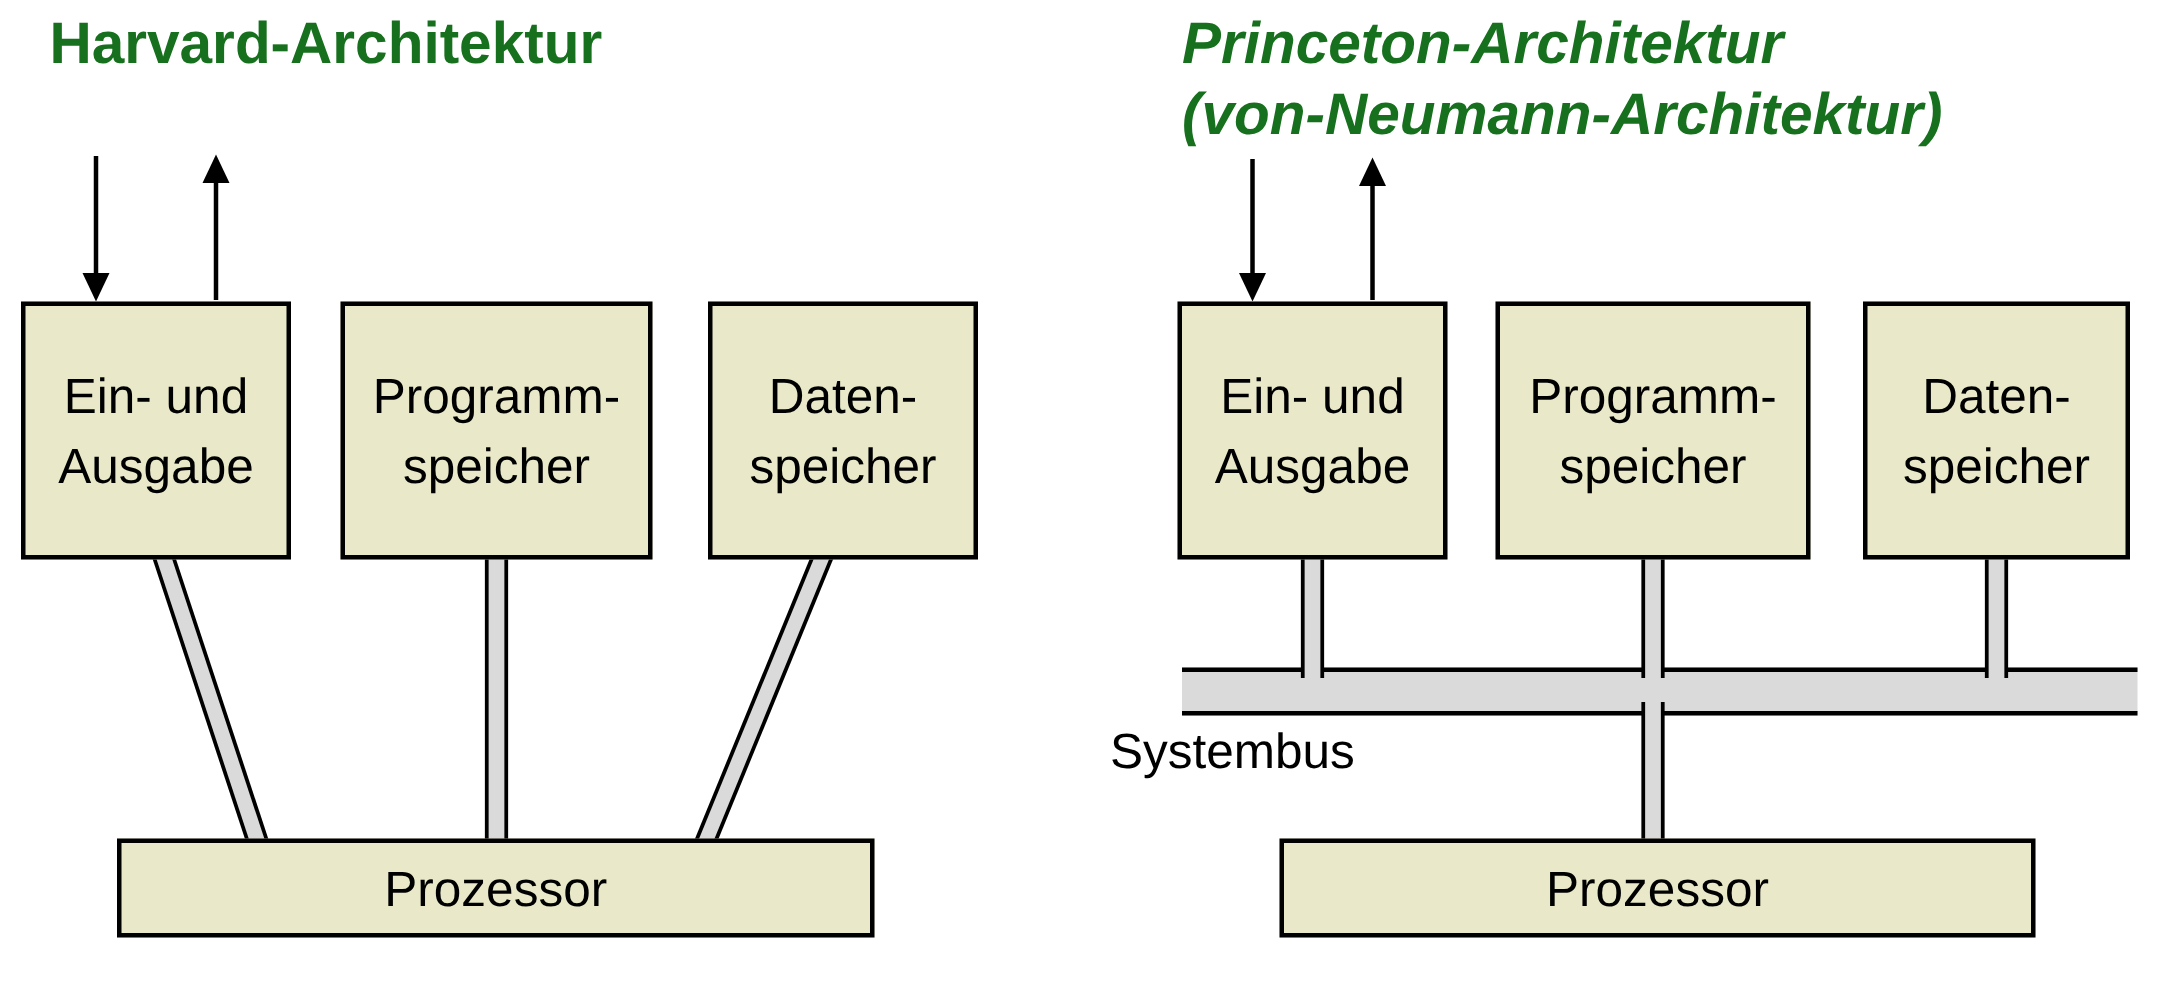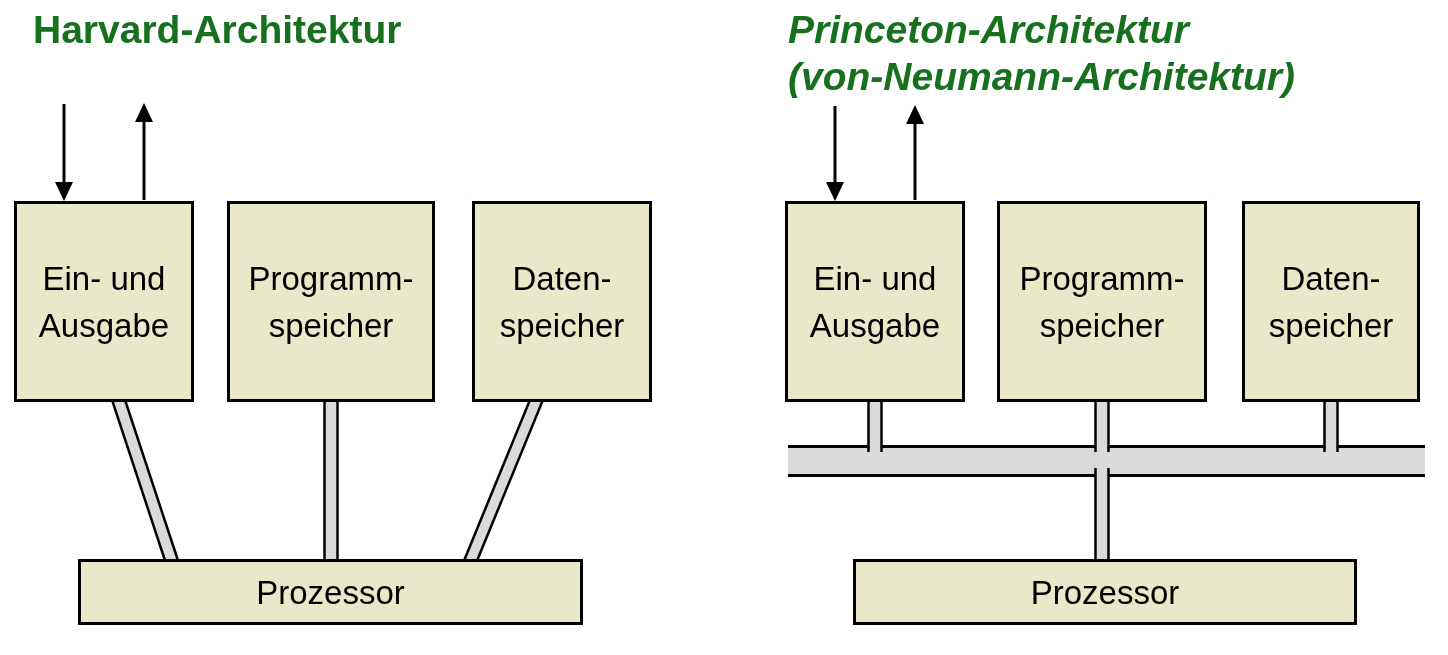--- a/index.html
+++ b/index.html
@@ -42,21 +42,21 @@
     align-items: center;
     justify-content: center;
     text-align: center;
     color: #000000;
   }
   .node .lbl {
     font-size: 33px;
     line-height: 47px;
     white-space: pre-line;
   }
-  .mem-box { top: 201px; height: 201px; }
+  .mem-box { top: 201px; height: 172px; }
 
   
   .h-box1 { left: 14px;  width: 180px; }
   .h-box2 { left: 227px; width: 208px; }
   .h-box3 { left: 472px; width: 180px; }
   .h-proc { left: 78px;  top: 559px; width: 505px; height: 66px; }
 
   
   .p-box1 { left: 785px;  width: 180px; }
   .p-box2 { left: 997px;  width: 210px; }
@@ -170,14 +170,15 @@
 speicher</span>
   </div>
   <div class="node mem-box p-box3">
     <span class="lbl">Daten-
 speicher</span>
   </div>
   <div class="node p-proc">
     <span class="lbl">Prozessor</span>
   </div>
 
+  <div class="systembus-label">Systembus</div>
 
 </div>
 
 </body></html>

